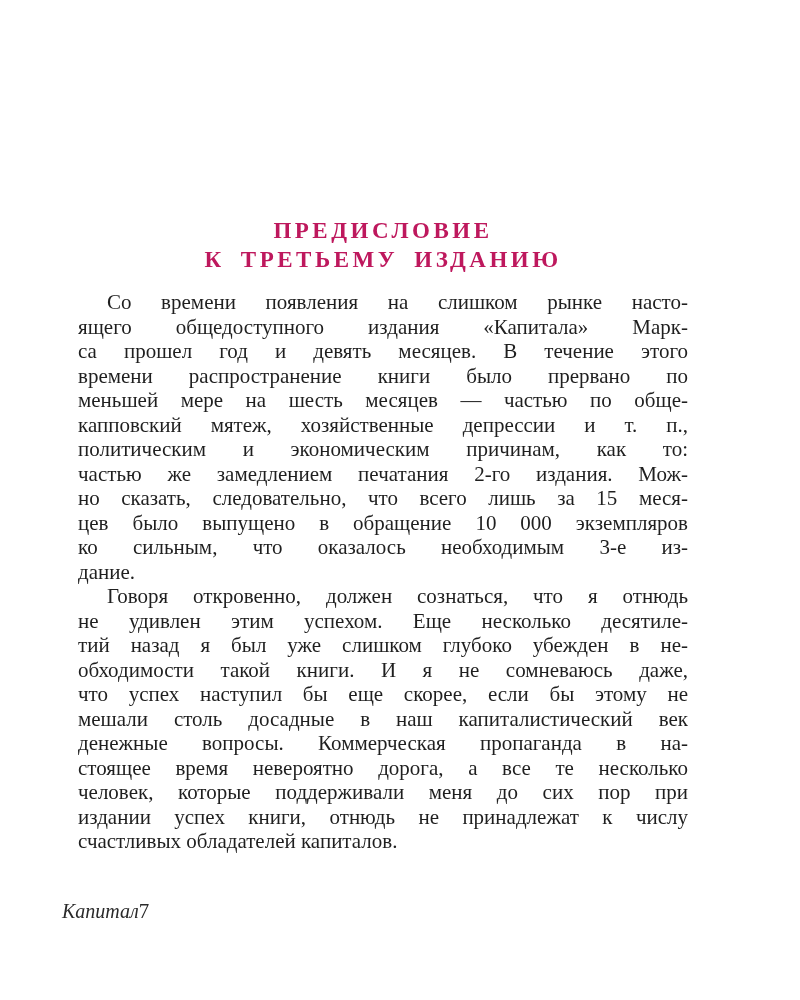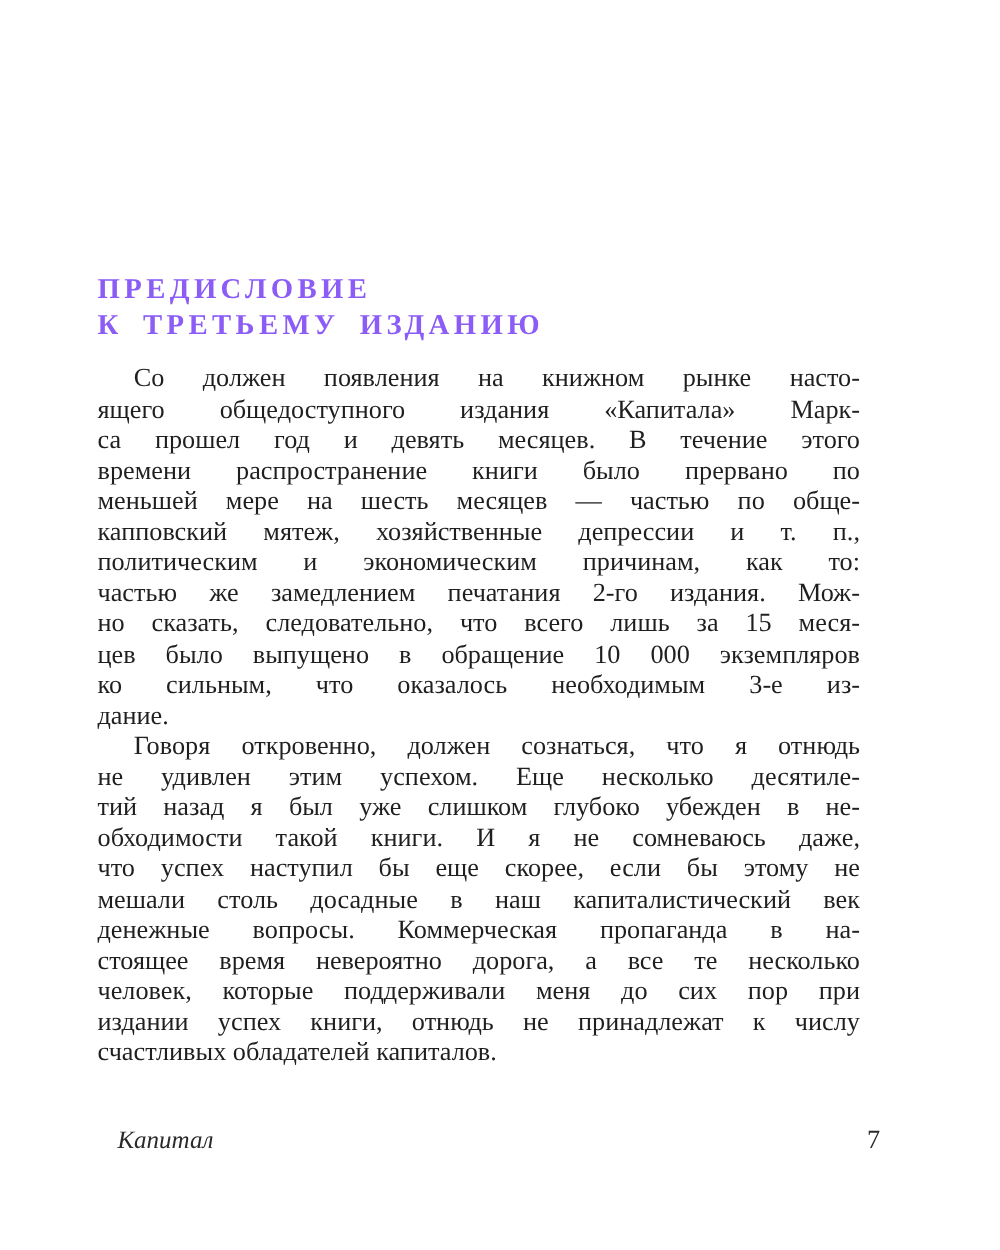--- a/index.html
+++ b/index.html
@@ -11,48 +11,48 @@
     background: #ffffff;
     font-family: "Liberation Serif", "DejaVu Serif", serif;
     color: #1f1f1f;
     overflow: hidden;
   }
   .chapter-title {
     position: absolute;
     left: 78px;
     top: 216px;
     width: 610px;
+    text-align: center;
     font-weight: bold;
     font-size: 23px;
     line-height: 29px;
     letter-spacing: 3.5px;
     word-spacing: 7px;
-    color: #8b5cf6;
+    color: #be185d;
   }
   .body-text {
     position: absolute;
     left: 78px;
     top: 290px;
     width: 610px;
     font-size: 21px;
     line-height: 24.5px;
   }
   .line {
     text-align: justify;
     text-align-last: justify;
   }
   .line.indent { text-indent: 29px; }
   .line.last { text-align: right; text-align-last: left; }
   .footer {
     position: absolute;
-    left: 94px;
+    left: 62px;
     top: 899px;
     width: 610px;
     display: flex;
-    justify-content: space-between;
     align-items: baseline;
   }
   .running-title {
     font-style: italic;
     font-size: 20px;
     color: #2a2a2a;
   }
   .page-number {
     font-size: 21px;
     color: #2a2a2a;
@@ -62,21 +62,21 @@
 <body>
 
 <div class="page">
 
   <div class="chapter-title">
     <div>ПРЕДИСЛОВИЕ</div>
     <div>К ТРЕТЬЕМУ ИЗДАНИЮ</div>
   </div>
 
   <div class="body-text">
-    <div class="line indent">Со должен появления на книжном рынке насто-</div>
+    <div class="line indent">Со времени появления на слишком рынке насто-</div>
     <div class="line">ящего общедоступного издания «Капитала» Марк-</div>
     <div class="line">са прошел год и девять месяцев. В течение этого</div>
     <div class="line">времени распространение книги было прервано по</div>
     <div class="line">меньшей мере на шесть месяцев — частью по обще-</div>
     <div class="line">капповский мятеж, хозяйственные депрессии и т. п.,</div>
     <div class="line">политическим и экономическим причинам, как то:</div>
     <div class="line">частью же замедлением печатания 2-го издания. Мож-</div>
     <div class="line">но сказать, следовательно, что всего лишь за 15 меся-</div>
     <div class="line">цев было выпущено в обращение 10 000 экземпляров</div>
     <div class="line">ко сильным, что оказалось необходимым 3-е из-</div>

